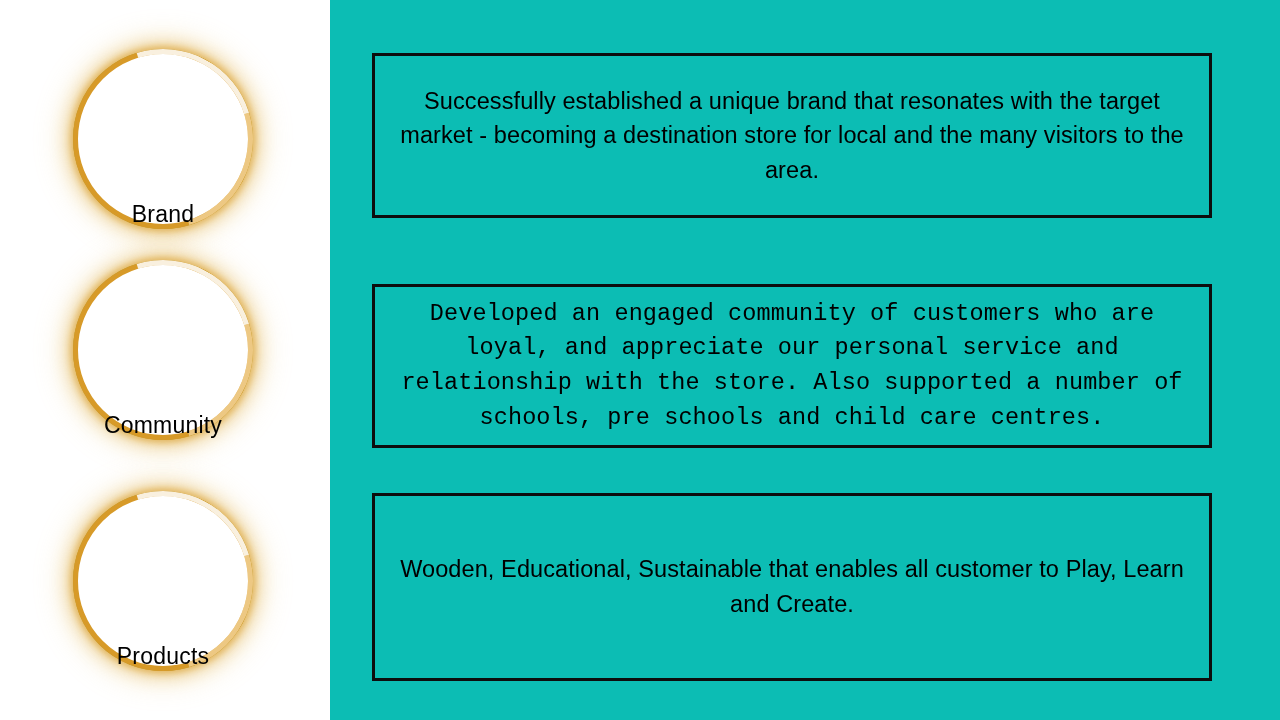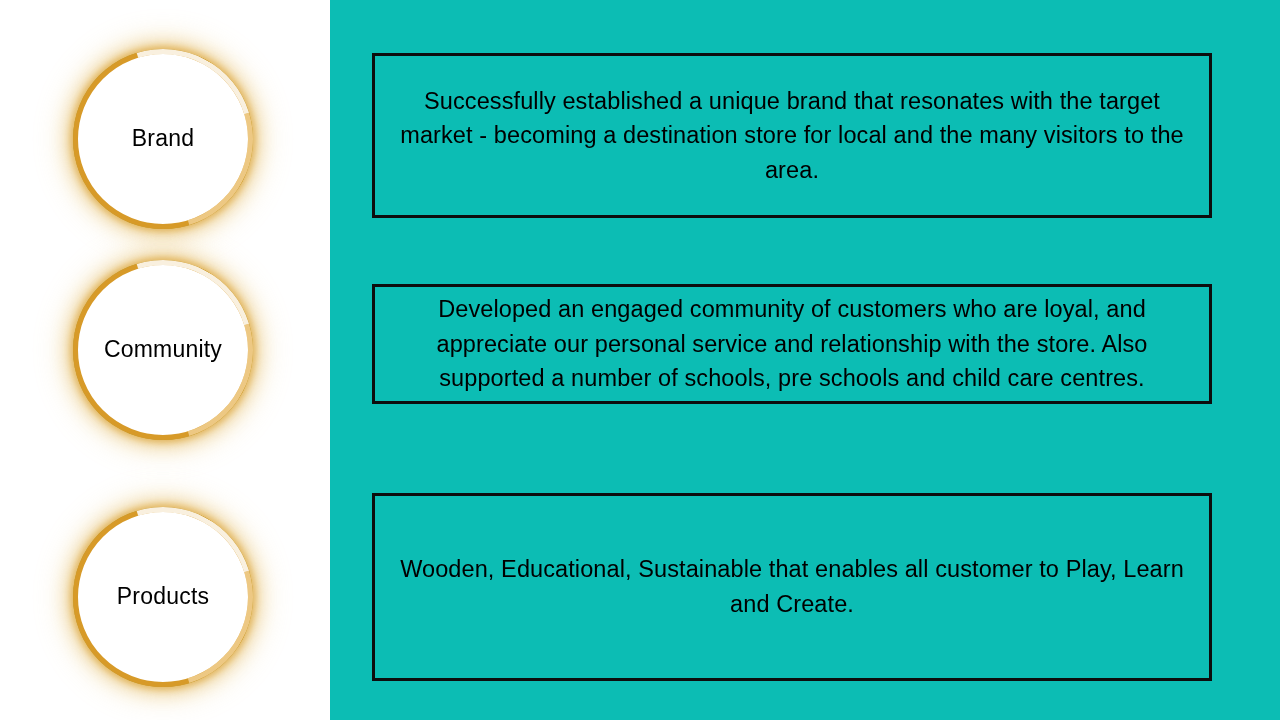--- a/index.html
+++ b/index.html
@@ -42,21 +42,21 @@
   
   .badge {
     position: absolute;
     width: 180px;
     height: 180px;
     left: 73px;
     border-radius: 50%;
     background: #4d7c0f;
     box-sizing: border-box;
     display: flex;
-    align-items: center;
+    align-items: flex-end;
     justify-content: center;
   }
   .badge .ring {
     position: absolute;
     left: 0;
     top: 0;
     width: 180px;
     height: 180px;
     border-radius: 50%;
     border: 5px solid #d79a28;
@@ -86,21 +86,21 @@
     z-index: 2;
     font-size: 23px;
     color: #000000;
     text-align: center;
     line-height: 1.2;
     letter-spacing: 0.2px;
   }
 
   .badge-1 { top: 49px; }
   .badge-2 { top: 260px; }
-  .badge-3 { top: 507px; }
+  .badge-3 { top: 491px; }
 
   
   .textbox {
     position: absolute;
     left: 372px;
     width: 840px;
     border: 3px solid #0d0d0d;
     box-sizing: border-box;
     display: flex;
     align-items: center;
@@ -110,21 +110,21 @@
   .textbox p {
     margin: 0;
     font-size: 23.5px;
     line-height: 1.47;
     color: #000000;
     text-align: center;
     letter-spacing: 0.1px;
   }
 
   .textbox-1 { top: 53px;  height: 165px; }
-  .textbox-2 { top: 284px; height: 120px; }
+  .textbox-2 { top: 284px; height: 164px; font-family: Liberation Mono, monospace; }
   .textbox-3 { top: 493px; height: 188px; }
 </style>
 </head>
 <body>
 
 <div class="slide">
 
   <div class="panel-left"></div>
   <div class="panel-right"></div>
 

